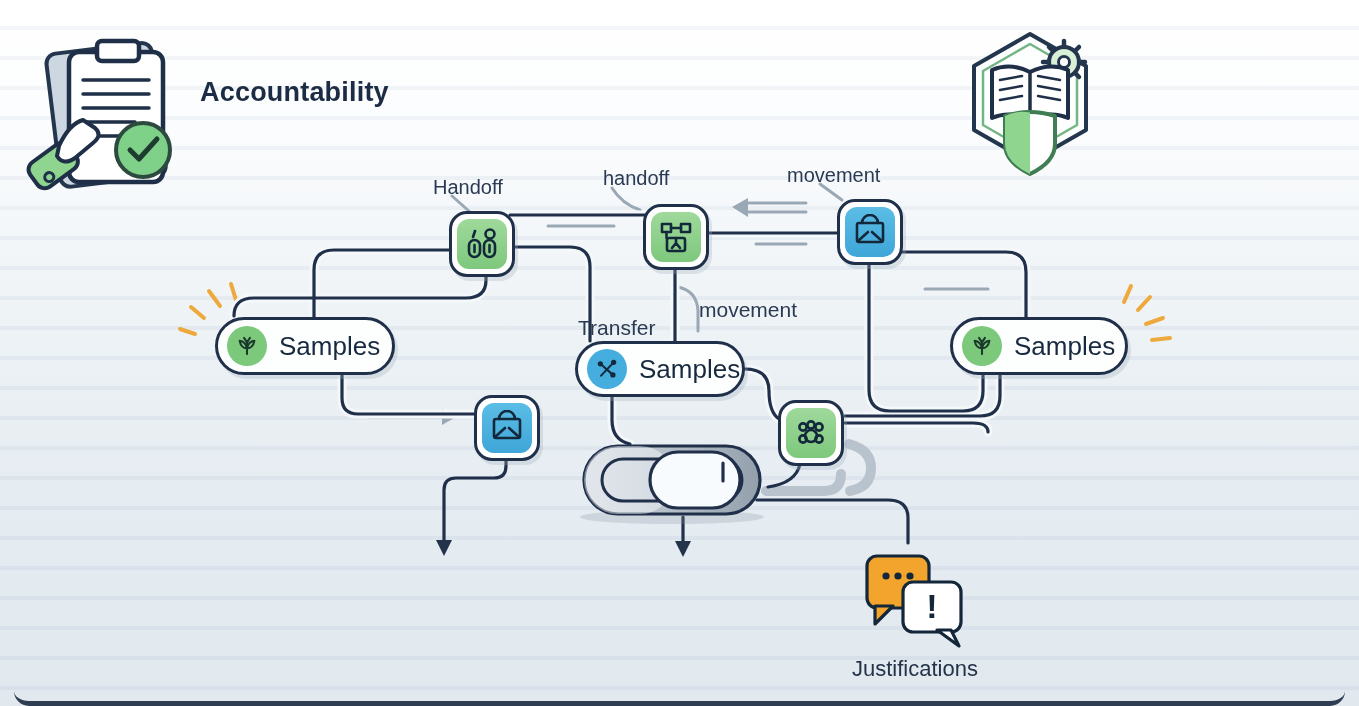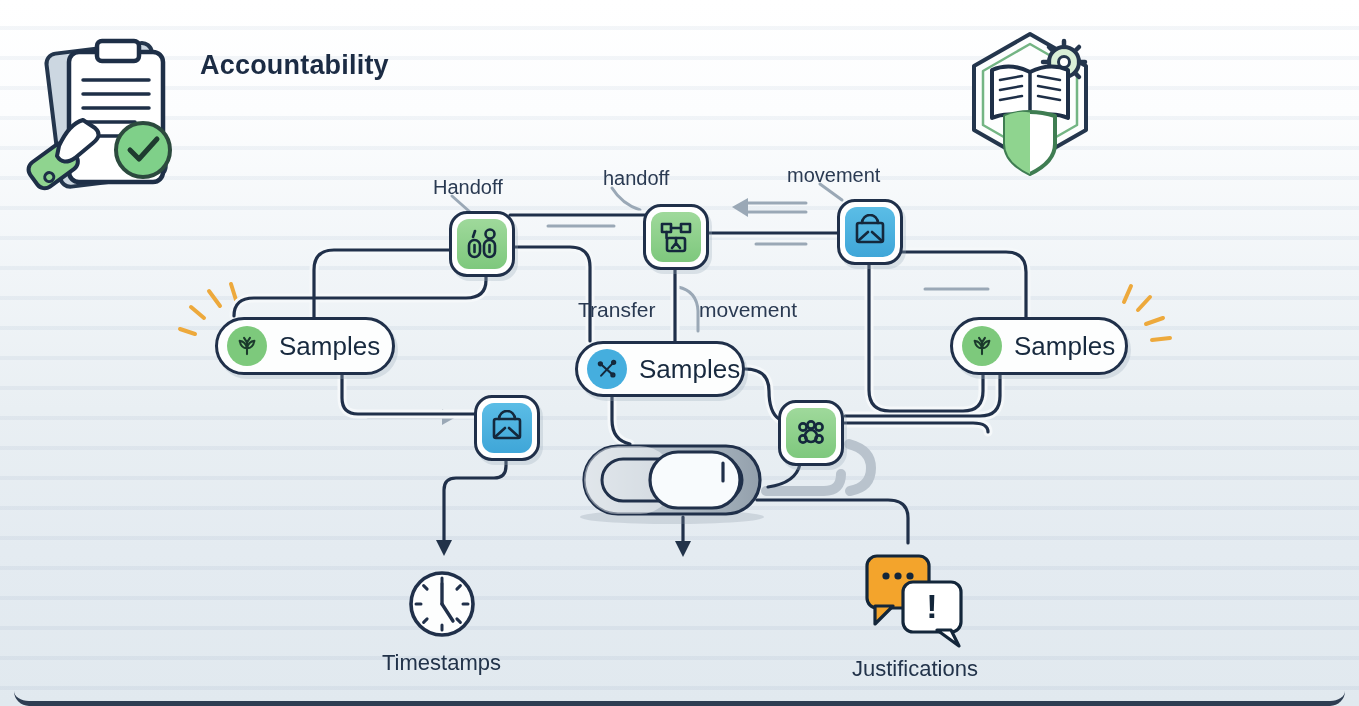--- a/index.html
+++ b/index.html
@@ -142,21 +142,21 @@
       </g>
       <g transform="rotate(-36 30 140)">
         <rect x="6" y="122" width="48" height="30" rx="9" fill="#8fd48f" stroke="#1e2f47" stroke-width="4"></rect>
         <circle cx="20" cy="144" r="4.5" fill="none" stroke="#1e2f47" stroke-width="3"></circle>
       </g>
       <path d="M 34,118 Q 44,96 58,92 L 70,100 Q 78,107 68,115 L 50,130 Q 38,138 32,128 Z" fill="#ffffff" stroke="#1e2f47" stroke-width="4" stroke-linejoin="round"></path>
       <circle cx="118" cy="122" r="27" fill="#7fd089" stroke="#2c4a3e" stroke-width="4"></circle>
       <path d="M 105,122 L 114,131 L 132,111" fill="none" stroke="#1e3b2f" stroke-width="5" stroke-linecap="round" stroke-linejoin="round"></path>
     </svg>
   </div>
-  <div class="abs heading" style="left:200px;top:49px;text-align:right;">
+  <div class="abs heading" style="left:200px;top:76px;text-align:right;">
     <div>Accountability</div>
   </div>
 
   <div class="abs" style="left:960px;top:28px;">
     <svg width="140" height="152" viewBox="0 0 140 152">
       <polygon points="70,6 126,38 126,102 70,134 14,102 14,38" fill="#fdfefe" stroke="#24364d" stroke-width="4" stroke-linejoin="round"></polygon>
       <polygon points="70,16 117,43 117,97 70,124 23,97 23,43" fill="none" stroke="#74b584" stroke-width="2.5" stroke-linejoin="round"></polygon>
       <g>
         <circle cx="104" cy="34" r="15" fill="#d9efd7" stroke="#24364d" stroke-width="4"></circle>
         <circle cx="104" cy="34" r="5.5" fill="#ffffff" stroke="#24364d" stroke-width="3"></circle>
@@ -182,21 +182,21 @@
           <line x1="78" y1="68" x2="100" y2="72"></line>
       </g>
       <path d="M 95,88 L 95,116 Q 95,134 70,146 Q 45,134 45,116 L 45,88 Q 70,80 95,88 Z" fill="#ffffff" stroke="#3f7d52" stroke-width="4" stroke-linejoin="round"></path>
       <path d="M 70,84.5 Q 57,82 45,88 L 45,116 Q 45,134 70,146 Z" fill="#8fd48f"></path>
     </svg>
   </div>
 
   <div class="abs edge-label" style="left:433px;top:176px;">Handoff</div>
   <div class="abs edge-label" style="left:603px;top:167px;">handoff</div>
   <div class="abs edge-label" style="left:787px;top:164px;">movement</div>
-  <div class="abs edge-label" style="left:578px;top:298px;font-size:21px;">Transfer</div>
+  <div class="abs edge-label" style="left:578px;top:316px;font-size:21px;">Transfer</div>
   <div class="abs edge-label" style="left:699px;top:298px;font-size:21px;">movement</div>
 
   <div class="abs tile" style="left:449px;top:211px;">
     <div class="tile-inner green">
       <svg width="36" height="36" viewBox="0 0 36 36" fill="none" stroke="#14283c" stroke-width="2.6" stroke-linecap="round">
         <path d="M 11,5 L 9,11"></path>
         <rect x="5" y="14" width="11" height="17" rx="5.5"></rect>
         <line x1="10.5" y1="19" x2="10.5" y2="26"></line>
         <circle cx="26" cy="8" r="4.5"></circle>
         <rect x="20" y="14" width="11" height="17" rx="5.5"></rect>
@@ -283,40 +283,20 @@
       <svg width="28" height="28" viewBox="0 0 38 38" fill="none" stroke="#1b3a2c" stroke-width="2.8" stroke-linecap="round" stroke-linejoin="round">
         <path d="M 19,30 V 14"></path>
         <path d="M 19,22 Q 11,22 9,12 Q 17,13 19,22"></path>
         <path d="M 19,22 Q 27,22 29,12 Q 21,13 19,22"></path>
         <path d="M 19,14 L 15,8 M 19,14 L 23,8"></path>
       </svg>
     </div>
     <div class="pill-label">Samples</div>
   </div>
 
-  <div class="abs output" style="left:374px;top:566px;width:135px;">
-    <svg width="78" height="78" viewBox="0 0 78 78">
-      <circle cx="39" cy="38" r="31" fill="#fdfefe" stroke="#20304a" stroke-width="3.6"></circle>
-      <g stroke="#20304a" stroke-width="3" stroke-linecap="round">
-        <line x1="39" y1="12" x2="39" y2="17"></line>
-          <line x1="39" y1="59" x2="39" y2="64"></line>
-        <line x1="13" y1="38" x2="18" y2="38"></line>
-          <line x1="60" y1="38" x2="65" y2="38"></line>
-        <line x1="20.6" y1="19.6" x2="24.1" y2="23.1"></line>
-          <line x1="53.9" y1="52.9" x2="57.4" y2="56.4"></line>
-        <line x1="57.4" y1="19.6" x2="53.9" y2="23.1"></line>
-          <line x1="24.1" y1="52.9" x2="20.6" y2="56.4"></line>
-      </g>
-      <g stroke="#20304a" stroke-width="3.4" stroke-linecap="round">
-        <line x1="39" y1="38" x2="39" y2="18"></line>
-        <line x1="39" y1="38" x2="50" y2="55"></line>
-      </g>
-    </svg>
-    <div class="out-label">Timestamps</div>
-  </div>
 
 
   <div class="abs output" style="left:845px;top:550px;width:140px;">
     <svg width="112" height="100" viewBox="0 0 112 100">
       <g>
         <rect x="8" y="6" width="62" height="52" rx="10" fill="#f3a42c" stroke="#13263a" stroke-width="3.2"></rect>
         <polygon points="16,56 16,74 34,56" fill="#f3a42c" stroke="#13263a" stroke-width="3.2" stroke-linejoin="round"></polygon>
         <circle cx="27" cy="26" r="3.6" fill="#13263a"></circle>
           <circle cx="39" cy="26" r="3.6" fill="#13263a"></circle>
           <circle cx="51" cy="26" r="3.6" fill="#13263a"></circle>

